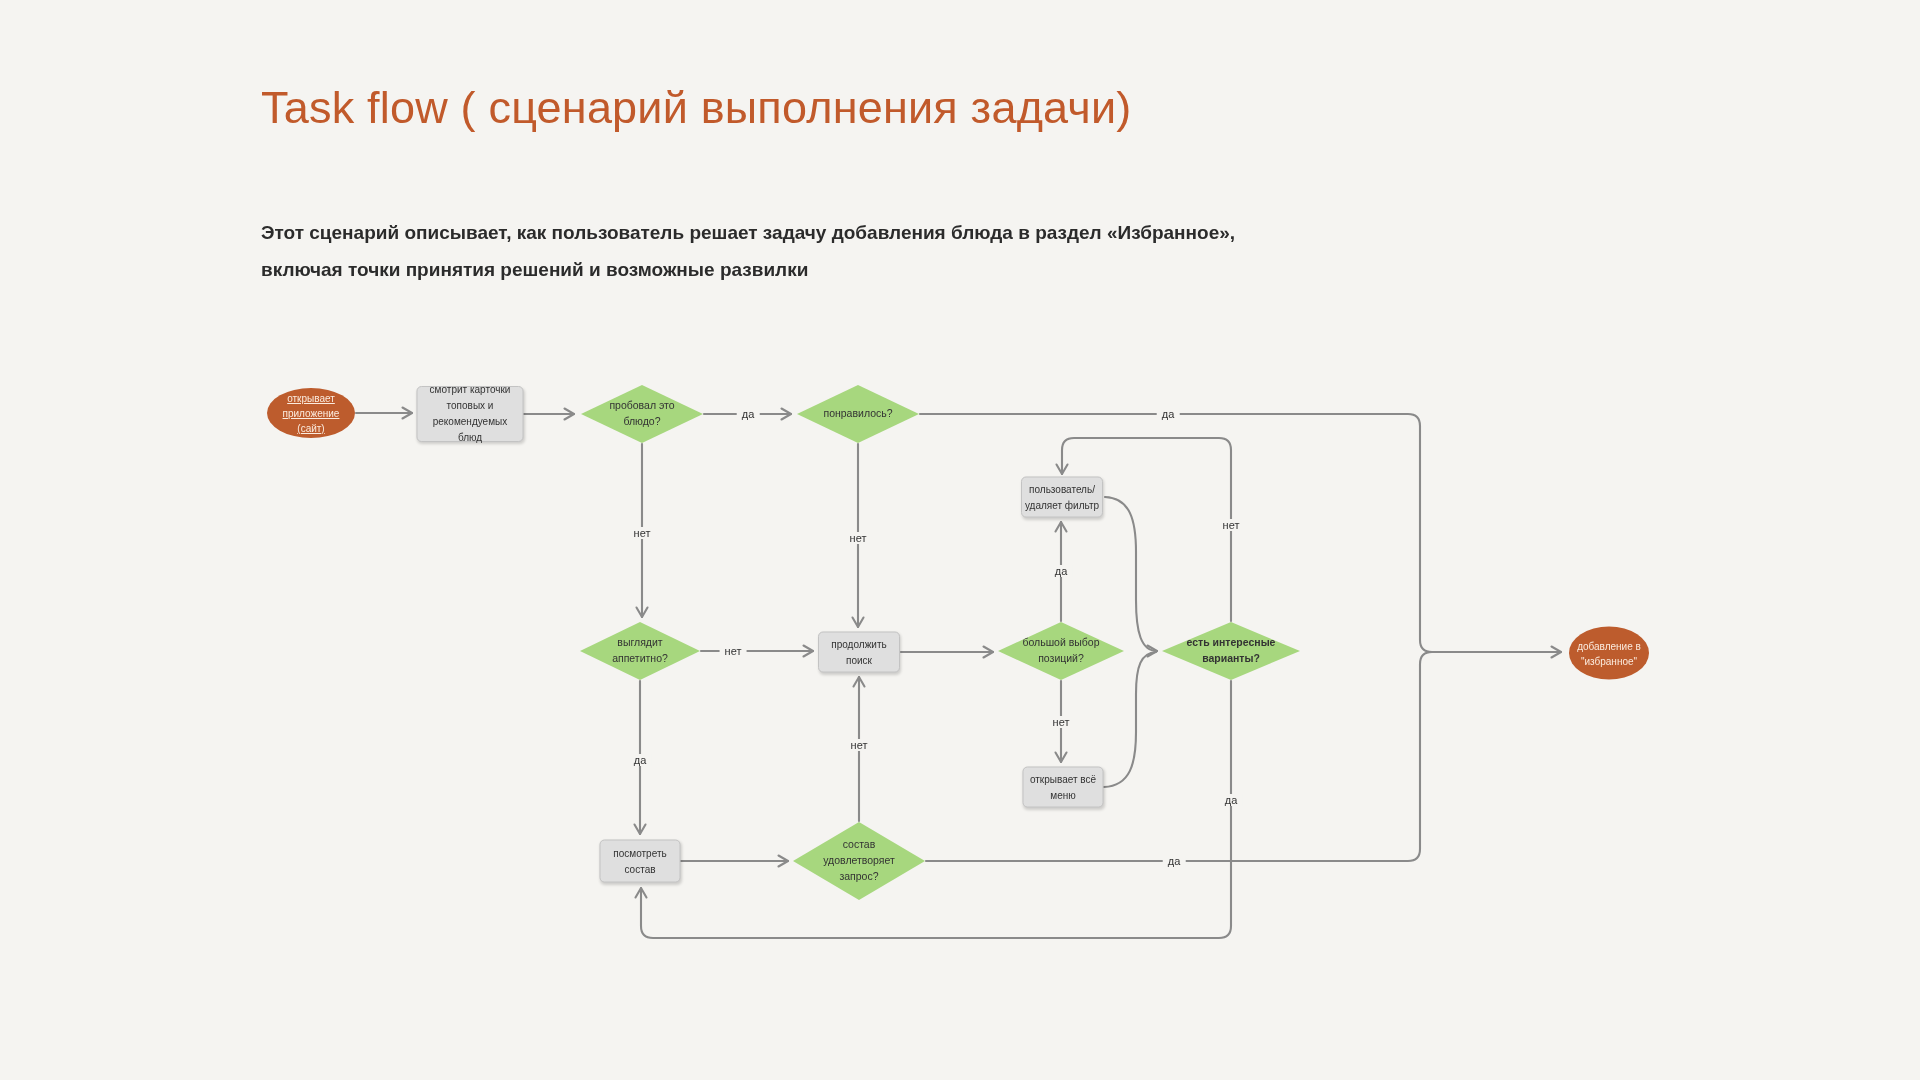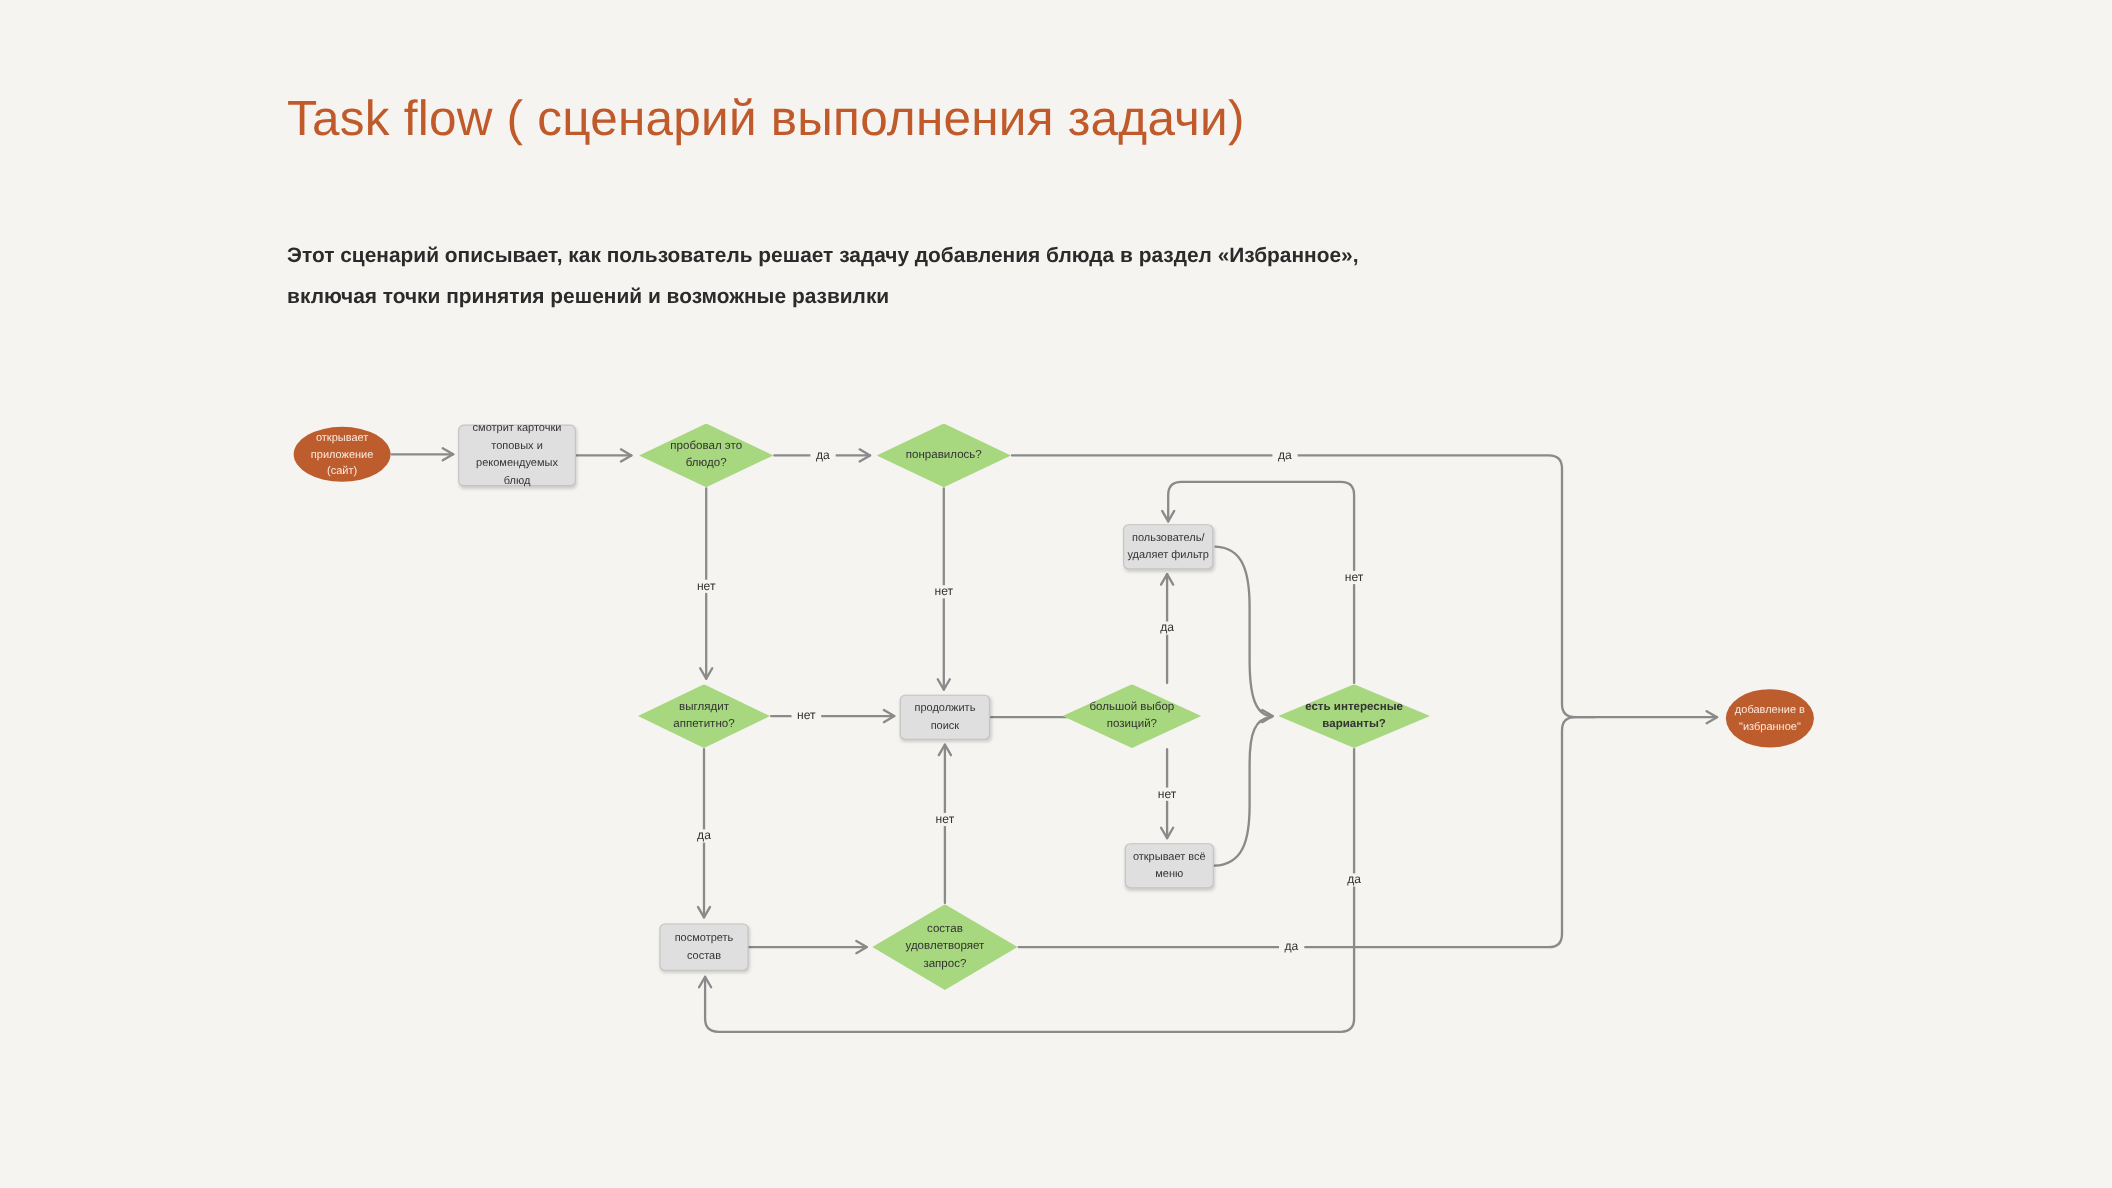--- a/index.html
+++ b/index.html
@@ -107,42 +107,42 @@
         <div class="edge-label" style="left: 733px; top: 651px;">нет</div>
         <div class="edge-label" style="left: 640px; top: 760px;">да</div>
         <div class="edge-label" style="left: 1061px; top: 571px;">да</div>
         <div class="edge-label" style="left: 1061px; top: 722px;">нет</div>
         <div class="edge-label" style="left: 1174px; top: 861px;">да</div>
         <div class="edge-label" style="left: 859px; top: 745px;">нет</div>
         <div class="edge-label" style="left: 1231px; top: 525px;">нет</div>
         <div class="edge-label" style="left: 1231px; top: 800px;">да</div>
       </div>
 
-    <div class="node terminal" style="left: 311px; top: 413px; width: 88px; height: 50px;">
+    <div class="node terminal" style="left: 311px; top: 413px; width: 88px; height: 50px; text-decoration: underline;">
         <span class="txt">открывает приложение (сайт)</span>
       </div>
     <div class="node process" style="left: 470px; top: 414px; width: 107px; height: 56px; align-items: center;">
         <span class="txt">смотрит карточки топовых и рекомендуемых блюд</span>
       </div>
     <div class="node decision" style="left: 642px; top: 414px; width: 122px; height: 58px;">
         <span class="txt">пробовал это блюдо?</span>
       </div>
     <div class="node decision" style="left: 858px; top: 414px; width: 122px; height: 58px;">
         <span class="txt">понравилось?</span>
       </div>
     <div class="node process" style="left: 1062px; top: 497px; width: 82px; height: 41px;">
         <span class="txt">пользователь/ удаляет фильтр</span>
       </div>
     <div class="node decision" style="left: 640px; top: 651px; width: 120px; height: 58px;">
         <span class="txt">выглядит аппетитно?</span>
       </div>
     <div class="node process" style="left: 859px; top: 652px; width: 82px; height: 41px;">
         <span class="txt">продолжить поиск</span>
       </div>
-    <div class="node decision" style="left: 1029px; top: 651px; width: 126px; height: 58px; text-align: center;">
+    <div class="node decision" style="left: 1061px; top: 651px; width: 126px; height: 58px; text-align: center;">
         <span class="txt">большой выбор позиций?</span>
       </div>
     <div class="node decision" style="left: 1231px; top: 651px; width: 138px; height: 58px; font-weight: bold;">
         <span class="txt">есть интересные варианты?</span>
       </div>
     <div class="node process" style="left: 1063px; top: 787px; width: 81px; height: 41px;">
         <span class="txt">открывает всё меню</span>
       </div>
     <div class="node process" style="left: 640px; top: 861px; width: 81px; height: 43px;">
         <span class="txt">посмотреть состав</span>

